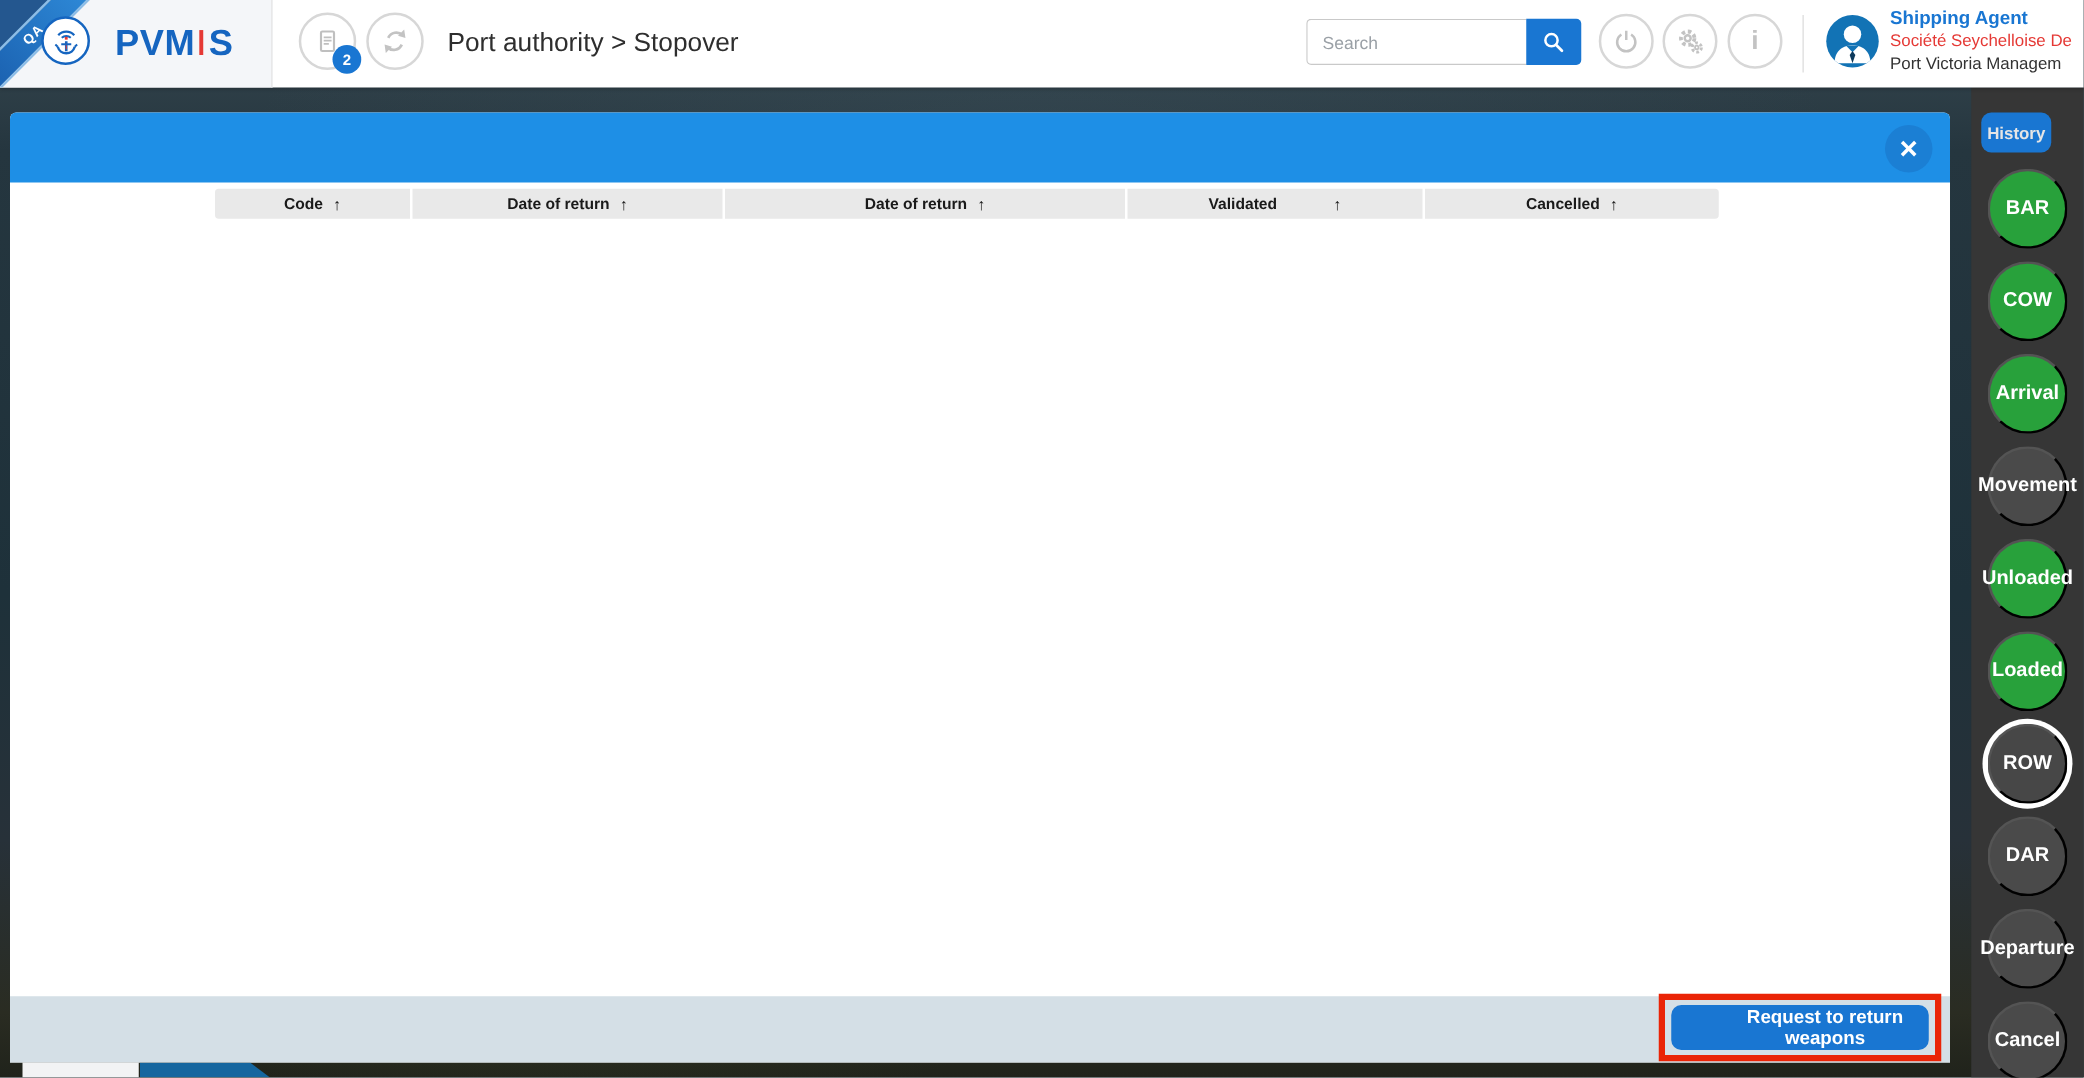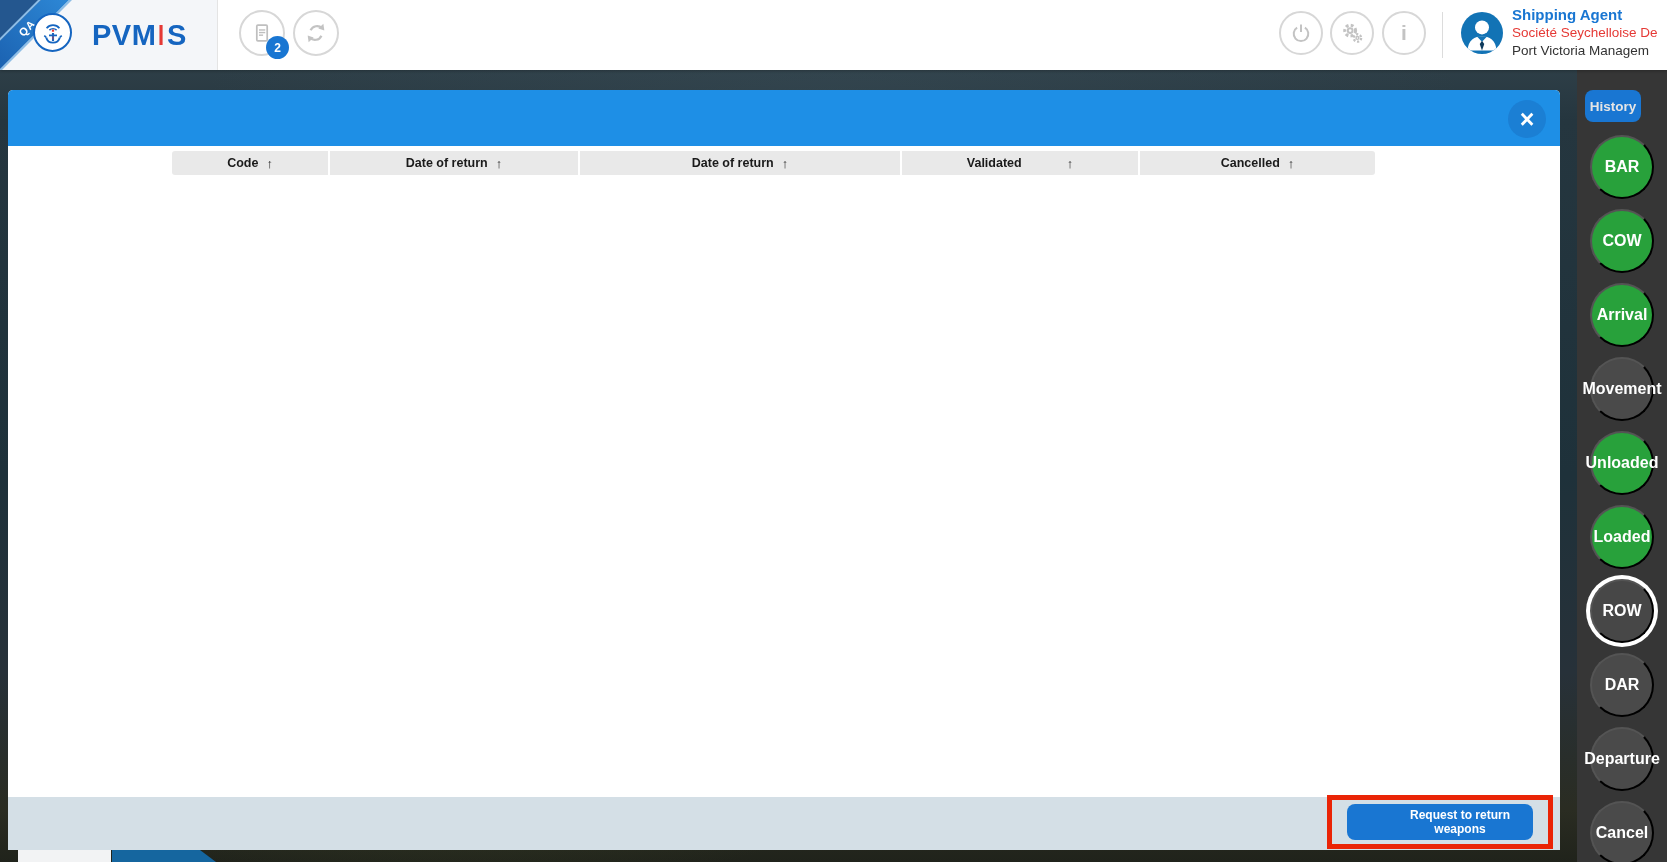--- a/index.html
+++ b/index.html
@@ -60,21 +60,21 @@
   .modal-title{color:#fff;font-size:21px;font-weight:400;padding-left:20px;}
   .close-btn{position:absolute;left:1500px;top:10px;width:38px;height:38px;border-radius:50%;background:#1b7fd4;border:none;color:#fff;font-size:25px;font-weight:bold;line-height:36px;text-align:center;cursor:pointer;padding:0;}
   .table-header{position:absolute;left:164px;top:61px;width:1225px;height:24px;display:flex;gap:2px;}
   .th-cell{background:var(--table-header-bg);height:24px;display:flex;align-items:center;justify-content:center;font-size:12.5px;font-weight:bold;color:#1a1a1a;}
   .th-cell:first-child{border-radius:3px 0 0 3px;}
   .th-cell:last-child{border-radius:0 3px 3px 0;}
   .th-arrow{margin-left:8px;font-weight:bold;font-size:13px;}
   .c0{width:156px;} .c1{width:248px;} .c2{width:320px;} .c3{width:236px;gap:37px;} .c4{width:235px;}
   .modal-footer{position:absolute;left:0;bottom:0;width:1552px;height:53px;background:var(--footer-bg);}
   .red-highlight{position:absolute;left:1319px;top:705px;width:226px;height:54px;border:5px solid var(--highlight-red);display:flex;align-items:center;justify-content:center;z-index:3;}
-  .request-btn{width:186px;height:36px;border:none;border-radius:8px;background:var(--primary-blue);color:#fff;font-size:12px;font-weight:bold;cursor:pointer;padding-left:40px;}
+  .request-btn{width:206px;height:36px;border:none;border-radius:8px;background:var(--primary-blue);color:#fff;font-size:15px;font-weight:bold;cursor:pointer;padding-left:40px;}
 
   
   .sidebar{position:absolute;left:1577px;top:70px;width:90px;height:792px;background:var(--sidebar-bg);z-index:15;}
   .history-btn{position:absolute;left:8px;top:20px;width:56px;height:32px;border:none;border-radius:8px;background:var(--primary-blue);color:#e5e5e5;font-size:13.5px;font-weight:bold;cursor:pointer;}
   .step{position:absolute;left:13px;width:64px;height:64px;border-radius:50%;background:var(--step-gray);color:#fff;font-size:16px;font-weight:bold;display:flex;align-items:center;justify-content:center;text-align:center;cursor:pointer;}
   .step.done{background:var(--green);}
   .step.active{box-shadow:0 0 0 4px #fff;background:#474747;}
   .s0{top:65px;} .s1{top:139px;} .s2{top:213px;} .s3{top:287px;} .s4{top:361px;}
   .s5{top:435px;} .s6{top:509px;} .s7{top:583px;} .s8{top:657px;} .s9{top:731px;}
 
@@ -123,21 +123,31 @@
   <div class="badge">2</div>
   <button class="circle-btn refresh-btn">
     <svg width="26" height="26" viewBox="0 0 24 24">
       <path d="M7 9.5 A 6.5 6.5 0 0 1 17.6 7.6" stroke="#c3c3c3" stroke-width="2" fill="none"></path>
       <polygon points="18.8,3.4 19.7,9.6 14.2,7.9" fill="#c3c3c3"></polygon>
       <path d="M17 14.5 A 6.5 6.5 0 0 1 6.4 16.4" stroke="#c3c3c3" stroke-width="2" fill="none"></path>
       <polygon points="5.2,20.6 4.3,14.4 9.8,16.1" fill="#c3c3c3"></polygon>
     </svg>
   </button>
 
-
+  <div class="breadcrumb">Port authority &gt; Stopover</div>
+
+  <div class="search-group">
+    <input class="search-input" type="text" placeholder="Search" style="">
+    <button class="search-btn">
+      <svg width="20" height="20" viewBox="0 0 22 22">
+        <circle cx="9" cy="9" r="5.4" stroke="#fff" stroke-width="2.2" fill="none"></circle>
+        <line x1="13.2" y1="13.2" x2="18.2" y2="18.2" stroke="#fff" stroke-width="2.4" stroke-linecap="round"></line>
+      </svg>
+    </button>
+  </div>
 
   <button class="circle-btn power-btn">
     <svg width="24" height="24" viewBox="0 0 24 24">
       <path d="M8.1 6.6 A 7.3 7.3 0 1 0 15.9 6.6" stroke="#c3c3c3" stroke-width="2" fill="none"></path>
       <line x1="12" y1="3.6" x2="12" y2="11" stroke="#c3c3c3" stroke-width="2"></line>
     </svg>
   </button>
   <button class="circle-btn gear-btn">
     <svg width="26" height="26" viewBox="0 0 24 24">
       <circle cx="10.3" cy="9.8" r="5" stroke="#c3c3c3" stroke-width="2.8" fill="none" stroke-dasharray="2.6 2.1"></circle>

